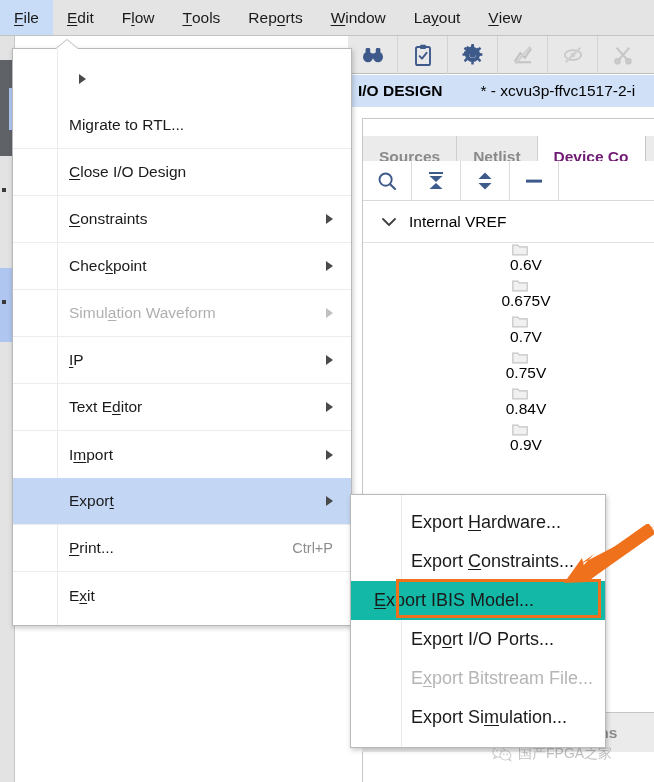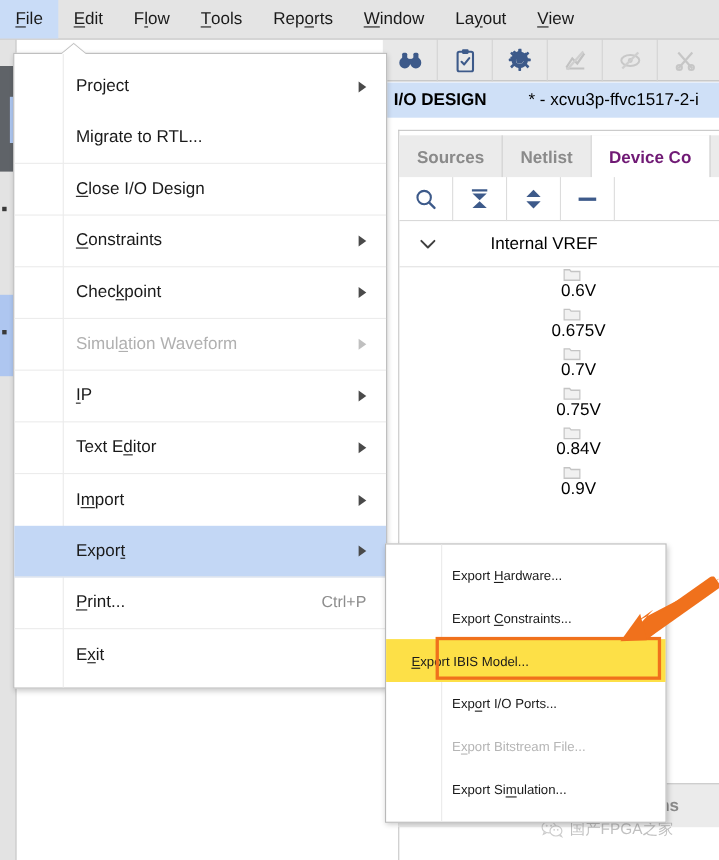--- a/index.html
+++ b/index.html
@@ -127,21 +127,21 @@
     position: absolute;
     left: 362px; top: 118px;
     width: 292px; height: 664px;
     background: #ffffff;
     border-left: 1px solid #c6c6c6;
     border-top: 1px solid #c6c6c6;
     box-sizing: border-box;
   }
   #tabstrip {
     position: absolute;
-    left: 0; top: 4px;
+    left: 0; top: 17px;
     width: 292px; height: 42px;
     background: #ebebeb;
     border-bottom: 1px solid #c6c6c6;
     display: flex;
     align-items: stretch;
     box-sizing: border-box;
   }
   .tab {
     display: flex; align-items: center;
     padding: 0 16px;
@@ -182,21 +182,20 @@
     left: 0; top: 83px;
     width: 292px;
     box-sizing: border-box;
   }
   .tree-root {
     display: flex; align-items: center;
     height: 40px;
     padding-left: 14px;
     border-bottom: 1px solid #e2e2e2;
     font-size: 15.5px;
-    gap: 37px;
   }
   .tree-root .chev {
     width: 24px; display: flex; align-items: center; justify-content: center;
     color: #404040;
   }
   .tree-root .rlabel { margin-left: 8px; }
   .tree-item {
     display: flex; align-items: center;
     height: 36px;
     padding-left: 34px;
@@ -316,27 +315,27 @@
     left: 0; top: 0; bottom: 0;
     width: 50px;
     border-right: 1px solid #eaeaea;
     pointer-events: none;
   }
   .smi {
     position: relative;
     display: flex; align-items: center;
     height: 39px;
     padding-left: 60px;
-    font-size: 12px;
+    font-size: 18px;
     color: #1a1a1a;
     box-sizing: border-box;
     white-space: nowrap;
   }
   .smi.disabled { color: #b5b5b5; }
-  .smi.highlight { background: #fde047; padding-left: 23px; }
+  .smi.highlight { background: #14b8a6; padding-left: 23px; }
 
   
   #ibis-callout {
     position: absolute;
     left: 396px; top: 579px;
     width: 205px; height: 39px;
     border: 3px solid #f0711c;
     box-sizing: border-box;
     pointer-events: none;
     z-index: 60;
@@ -554,21 +553,20 @@
   <div class="menubar-item"><span class="mn">W</span>indow</div>
   <div class="menubar-item">La<span class="mn">y</span>out</div>
   <div class="menubar-item"><span class="mn">V</span>iew</div>
 </div>
 
 <div id="file-menu-caret"></div>
 <div id="file-menu">
   <div class="menu-gutter"></div>
 
   <div class="mi">
-    <span class="label">Project</span>
     <span class="arrow"></span>
   </div>
   <div class="mi sep-below">
     <span class="label">Migrate to RTL...</span>
   </div>
   <div class="mi sep-below">
     <span class="label"><span class="mn">C</span>lose I/O Design</span>
   </div>
   <div class="mi sep-below">
     <span class="label"><span class="mn">C</span>onstraints</span>

